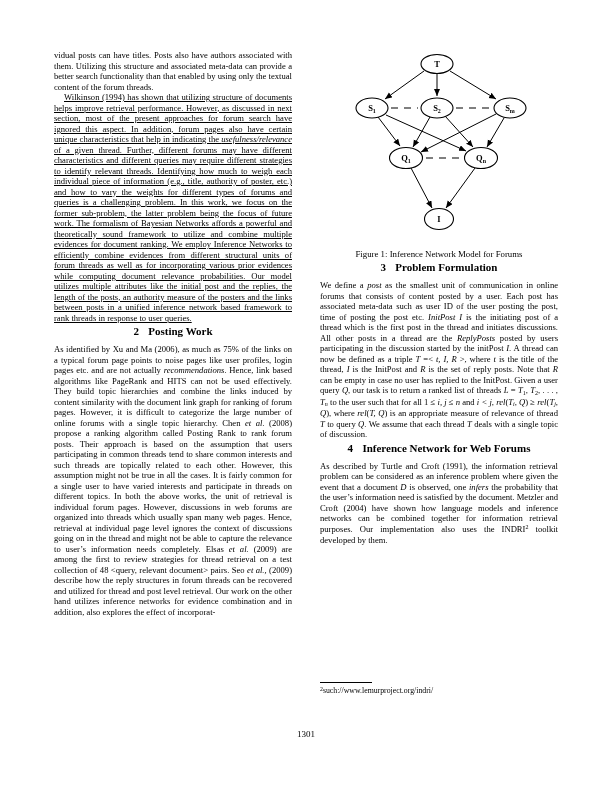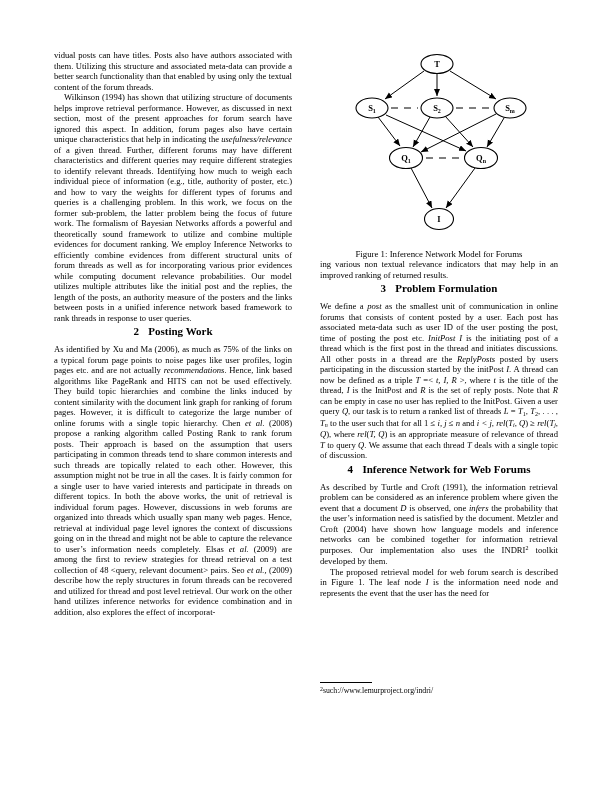--- a/index.html
+++ b/index.html
@@ -7,21 +7,21 @@
     position:relative; width:612px; height:792px; background:#ffffff;
     font-family:"Liberation Serif", serif; color:#000; overflow:hidden;
   }
   .col {
     position:absolute; top:50px; width:238px;
     font-size:8.6px; line-height:10.5px; text-align:justify;
   }
   .col-left  { left:54px; }
   .col-right { left:320px; }
   p.para { margin:0; padding:0; }
-  p.indent { text-indent:10px; }
+  p.indent { text-indent:10px;text-decoration:underline; }
   .sec-head {
     text-align:center; font-weight:bold; font-size:11px; line-height:13px;
     margin:2px 0 6px 0;
   }
   .sec-num { margin-right:0.85em; }
   .figure-block { margin:0 0 0 0; }
   .fig-caption { text-align:center; font-size:8.8px; margin-top:10px; }
   .para-cont-top { margin-top:18px; }
   .it  { font-style:italic; }
   .sup { font-size:70%; position:relative; top:-3px; }
@@ -95,33 +95,32 @@
         <text x="52" y="61" text-anchor="middle"><tspan>S</tspan><tspan class="nsub" dy="2">1</tspan></text>
         <text x="117" y="61" text-anchor="middle"><tspan>S</tspan><tspan class="nsub" dy="2">2</tspan></text>
         <text x="190" y="61" text-anchor="middle"><tspan>S</tspan><tspan class="nsub" dy="2">m</tspan></text>
         <text x="86" y="111" text-anchor="middle"><tspan>Q</tspan><tspan class="nsub" dy="2">1</tspan></text>
         <text x="161" y="111" text-anchor="middle"><tspan>Q</tspan><tspan class="nsub" dy="2">n</tspan></text>
         <text x="119" y="172" text-anchor="middle"><tspan>I</tspan></text>
       </svg>
       <div class="fig-caption">Figure 1: Inference Network Model for Forums</div>
     </div>
 
-    <p class="para para-cont-top"><span>ing various non textual relevance indicators that may help in an improved ranking of returned results.</span></p>
 
     <div class="sec-head">
       <span class="sec-num">3</span><span>Problem Formulation</span>
     </div>
     <p class="para"><span>We define a </span><span class="it">post</span><span> as the smallest unit of communication in online forums that consists of content posted by a user. Each post has associated meta-data such as user ID of the user posting the post, time of posting the post etc. </span><span class="it">InitPost I</span><span> is the initiating post of a thread which is the first post in the thread and initiates discussions. All other posts in a thread are the </span><span class="it">ReplyPosts</span><span> posted by users participating in the discussion started by the initPost </span><span class="it">I</span><span>. A thread can now be defined as a triple </span><span class="it">T</span><span> =&lt; </span><span class="it">t, I, R</span><span> &gt;, where </span><span class="it">t</span><span> is the title of the thread, </span><span class="it">I</span><span> is the InitPost and </span><span class="it">R</span><span> is the set of reply posts. Note that </span><span class="it">R</span><span> can be empty in case no user has replied to the InitPost. Given a user query </span><span class="it">Q</span><span>, our task is to return a ranked list of threads </span><span class="it">L</span><span> = </span><span class="it">T</span><span class="sub">1</span><span>, </span><span class="it">T</span><span class="sub">2</span><span>, . . . , </span><span class="it">T</span><span class="it sub">n</span><span> to the user such that for all 1 ≤ </span><span class="it">i, j</span><span> ≤ </span><span class="it">n</span><span> and </span><span class="it">i &lt; j</span><span>, </span><span class="it">rel</span><span>(</span><span class="it">T</span><span class="it sub">i</span><span>, </span><span class="it">Q</span><span>) ≥ </span><span class="it">rel</span><span>(</span><span class="it">T</span><span class="it sub">j</span><span>, </span><span class="it">Q</span><span>), where </span><span class="it">rel</span><span>(</span><span class="it">T, Q</span><span>) is an appropriate measure of relevance of thread </span><span class="it">T</span><span> to query </span><span class="it">Q</span><span>. We assume that each thread </span><span class="it">T</span><span> deals with a single topic of discussion.</span></p>
 
     <div class="sec-head">
       <span class="sec-num">4</span><span>Inference Network for Web Forums</span>
     </div>
     <p class="para"><span>As described by Turtle and Croft (1991), the information retrieval problem can be considered as an inference problem where given the event that a document </span><span class="it">D</span><span> is observed, one </span><span class="it">infers</span><span> the probability that the user’s information need is satisfied by the document. Metzler and Croft (2004) have shown how language models and inference networks can be combined together for information retrieval purposes. Our implementation also uses the INDRI</span><span class="sup">2</span><span> toolkit developed by them.</span></p>
-    <p class="para indent"><span>The proposed retrieval model for web forum search is described in Figure 1. The leaf node </span><span class="it">I</span><span> is the information need node and represents the event that the user has the need for</span></p>
   </div>
 
   <div class="footnote">
     <div class="footnote-rule"></div>
     <span class="fn-marker">2</span><span>such://www.lemurproject.org/indri/</span>
   </div>
 
+  <div class="page-number">1301</div>
 
 </div>
 
 </body></html>

